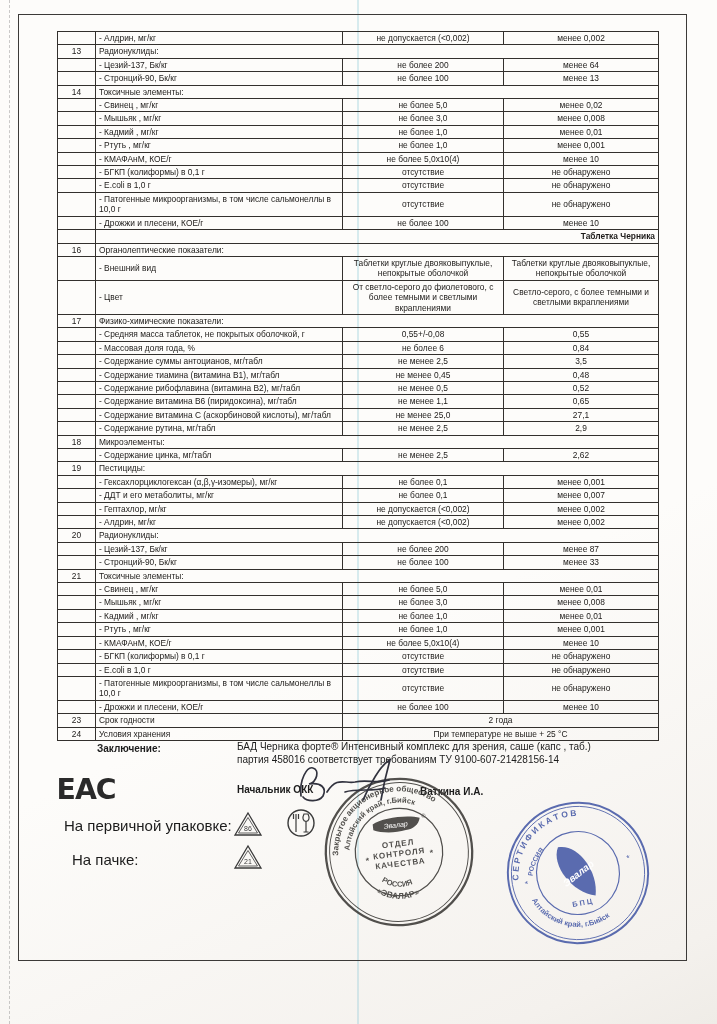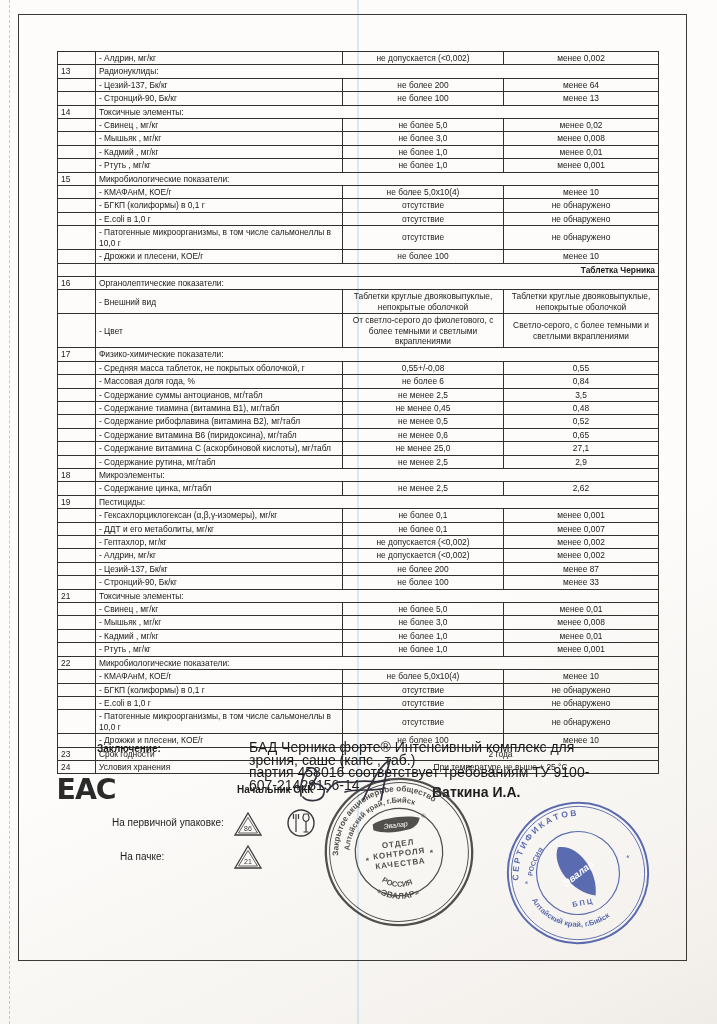--- a/index.html
+++ b/index.html
@@ -9,40 +9,40 @@
     font-family:"Liberation Sans","DejaVu Sans",sans-serif;color:#1c1c1c;
   }
   
   .edge-line{position:absolute;left:9px;top:0;width:1px;height:1024px;
     border-left:1px dashed rgba(140,140,140,.45);}
   .fold-line{position:absolute;left:357px;top:0;width:2px;height:1024px;
     background:rgba(130,195,212,.30);}
   .page-frame{position:absolute;left:18px;top:14px;width:667px;height:945px;
     border:1.6px solid #3c3a38;}
   
-  table.doc{position:absolute;left:57px;top:51px;width:601px;
+  table.doc{position:absolute;left:57px;top:31px;width:601px;
     border-collapse:collapse;table-layout:fixed;z-index:1;}
   table.doc td{border:1px solid #33302d;font-size:8.4px;line-height:10.4px;
     padding:1px 3px;vertical-align:middle;color:#1d1b19;}
-  table.doc td.num{}
+  table.doc td.num{text-align:center;}
   table.doc td.name{text-align:left;}
   table.doc td.mid{text-align:center;}
   table.doc td.b{font-weight:bold;text-align:right;}
   col.c-num{width:38px;} col.c-name{width:247px;} col.c-req{width:161px;} col.c-res{width:155px;}
   
   .lbl{position:absolute;font-size:10px;font-weight:bold;z-index:2;}
-  .txt{position:absolute;font-size:14px;line-height:12.5px;z-index:2;margin-left:12px;}
+  .txt{position:absolute;font-size:10px;line-height:12.5px;z-index:2;}
   .concl-label{left:97px;top:743px;}
   .concl-text{left:237px;top:741px;width:360px;}
   .eac{position:absolute;left:58px;top:773px;font-size:27px;font-weight:bold;
     letter-spacing:-1px;transform:scaleY(1.08) scaleX(1.05);color:#2a2a2a;
     font-family:"DejaVu Sans",sans-serif;z-index:2;}
   .okk-label{left:237px;top:784px;}
   .okk-name{left:420px;top:786px;font-weight:bold;}
-  .pkg-label{position:absolute;font-size:10px;z-index:2;margin-left:48px;}
+  .pkg-label{position:absolute;font-size:15px;z-index:2;}
   .pkg1{left:64px;top:817px;}
   .pkg2{left:72px;top:851px;}
   .sym{position:absolute;z-index:2;}
   .stamp{position:absolute;z-index:3;}
   .stamp-black{left:323px;top:776px;opacity:.88;transform:rotate(-7deg);}
   .stamp-blue{left:504px;top:799px;opacity:.9;transform:rotate(-10deg);}
   .signature{position:absolute;left:293px;top:758px;z-index:4;}
 </style>
 </head>
 <body>
@@ -103,24 +103,20 @@
         <td class="mid">не более 1,0</td>
         <td class="mid">менее 0,01</td>
       </tr>
       <tr>
         <td class="num"></td>
         <td class="name">- Ртуть ,  мг/кг</td>
         <td class="mid">не более 1,0</td>
         <td class="mid">менее 0,001</td>
       </tr>
       <tr>
-        <td class="num">15</td>
-        <td class="name" colspan="3">Микробиологические показатели:</td>
-      </tr>
-      <tr>
         <td class="num"></td>
         <td class="name">- КМАФАнМ,  КОЕ/г</td>
         <td class="mid">не более 5,0х10(4)</td>
         <td class="mid">менее 10</td>
       </tr>
       <tr>
         <td class="num"></td>
         <td class="name">- БГКП (колиформы)   в 0,1 г</td>
         <td class="mid">отсутствие</td>
         <td class="mid">не обнаружено</td>
@@ -193,21 +189,21 @@
       </tr>
       <tr>
         <td class="num"></td>
         <td class="name">- Содержание рибофлавина (витамина В2),  мг/табл</td>
         <td class="mid">не менее 0,5</td>
         <td class="mid">0,52</td>
       </tr>
       <tr>
         <td class="num"></td>
         <td class="name">- Содержание витамина В6 (пиридоксина),  мг/табл</td>
-        <td class="mid">не менее 0,6</td>
+        <td class="mid">не менее 1,1</td>
         <td class="mid">0,65</td>
       </tr>
       <tr>
         <td class="num"></td>
         <td class="name">- Содержание витамина С (аскорбиновой кислоты), мг/табл</td>
         <td class="mid">не менее 25,0</td>
         <td class="mid">27,1</td>
       </tr>
       <tr>
         <td class="num"></td>
@@ -247,20 +243,24 @@
         <td class="mid">не допускается (&lt;0,002)</td>
         <td class="mid">менее 0,002</td>
       </tr>
       <tr>
         <td class="num"></td>
         <td class="name">- Алдрин,  мг/кг</td>
         <td class="mid">не допускается (&lt;0,002)</td>
         <td class="mid">менее 0,002</td>
       </tr>
       <tr>
+        <td class="num">20</td>
+        <td class="name" colspan="3">Радионуклиды:</td>
+      </tr>
+      <tr>
         <td class="num"></td>
         <td class="name">- Цезий-137,  Бк/кг</td>
         <td class="mid">не более 200</td>
         <td class="mid">менее 87</td>
       </tr>
       <tr>
         <td class="num"></td>
         <td class="name">- Стронций-90,  Бк/кг</td>
         <td class="mid">не более 100</td>
         <td class="mid">менее 33</td>
@@ -285,24 +285,20 @@
         <td class="num"></td>
         <td class="name">- Кадмий ,  мг/кг</td>
         <td class="mid">не более 1,0</td>
         <td class="mid">менее 0,01</td>
       </tr>
       <tr>
         <td class="num"></td>
         <td class="name">- Ртуть ,  мг/кг</td>
         <td class="mid">не более 1,0</td>
         <td class="mid">менее 0,001</td>
-      </tr>
-      <tr>
-        <td class="num">22</td>
-        <td class="name" colspan="3">Микробиологические показатели:</td>
       </tr>
       <tr>
         <td class="num"></td>
         <td class="name">- КМАФАнМ,  КОЕ/г</td>
         <td class="mid">не более 5,0х10(4)</td>
         <td class="mid">менее 10</td>
       </tr>
       <tr>
         <td class="num"></td>
         <td class="name">- БГКП (колиформы)   в 0,1 г</td>

